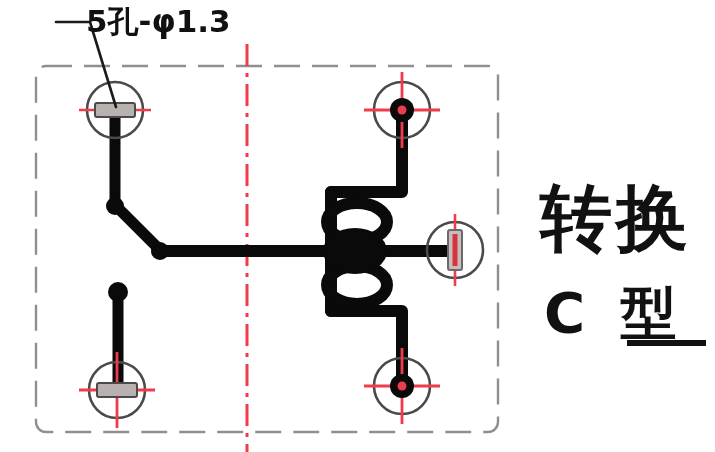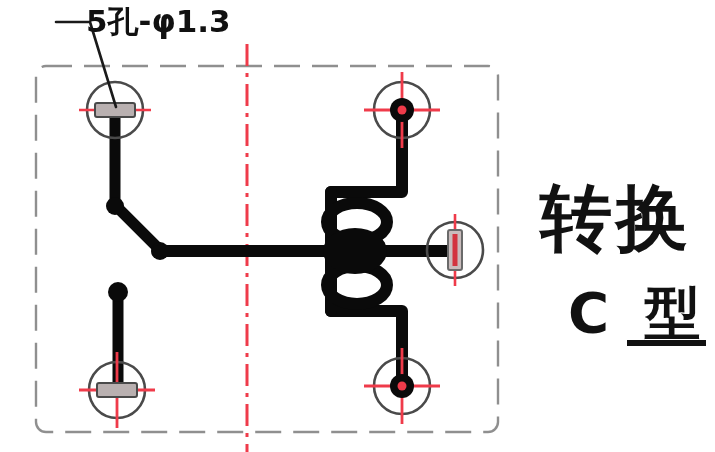--- a/index.html
+++ b/index.html
@@ -49,21 +49,20 @@
     letter-spacing: 4px;
     font-family: "DejaVu Sans", "Liberation Sans", sans-serif;
   }
   #type-subtitle {
     left: 544px;
     top: 285px;
     font-size: 56px;
     font-weight: 700;
     letter-spacing: 8px;
     font-family: "DejaVu Sans", "Liberation Sans", sans-serif;
-    margin-left: 24px;
   }
 </style>
 </head>
 <body>
 
 <div id="canvas-root">
 
   <svg id="drawing-svg" viewBox="0 0 715 452" xmlns="http://www.w3.org/2000/svg">
 
     <defs>

